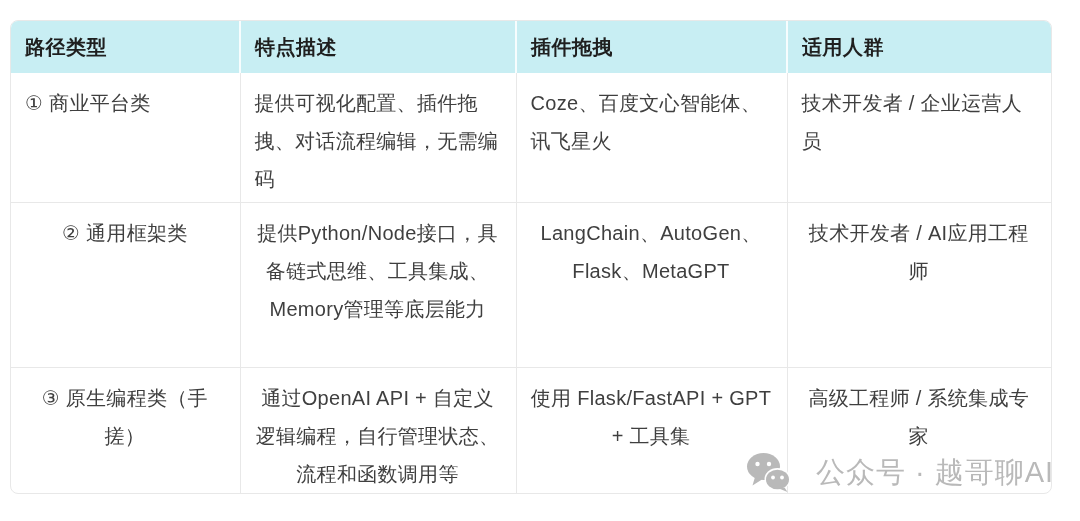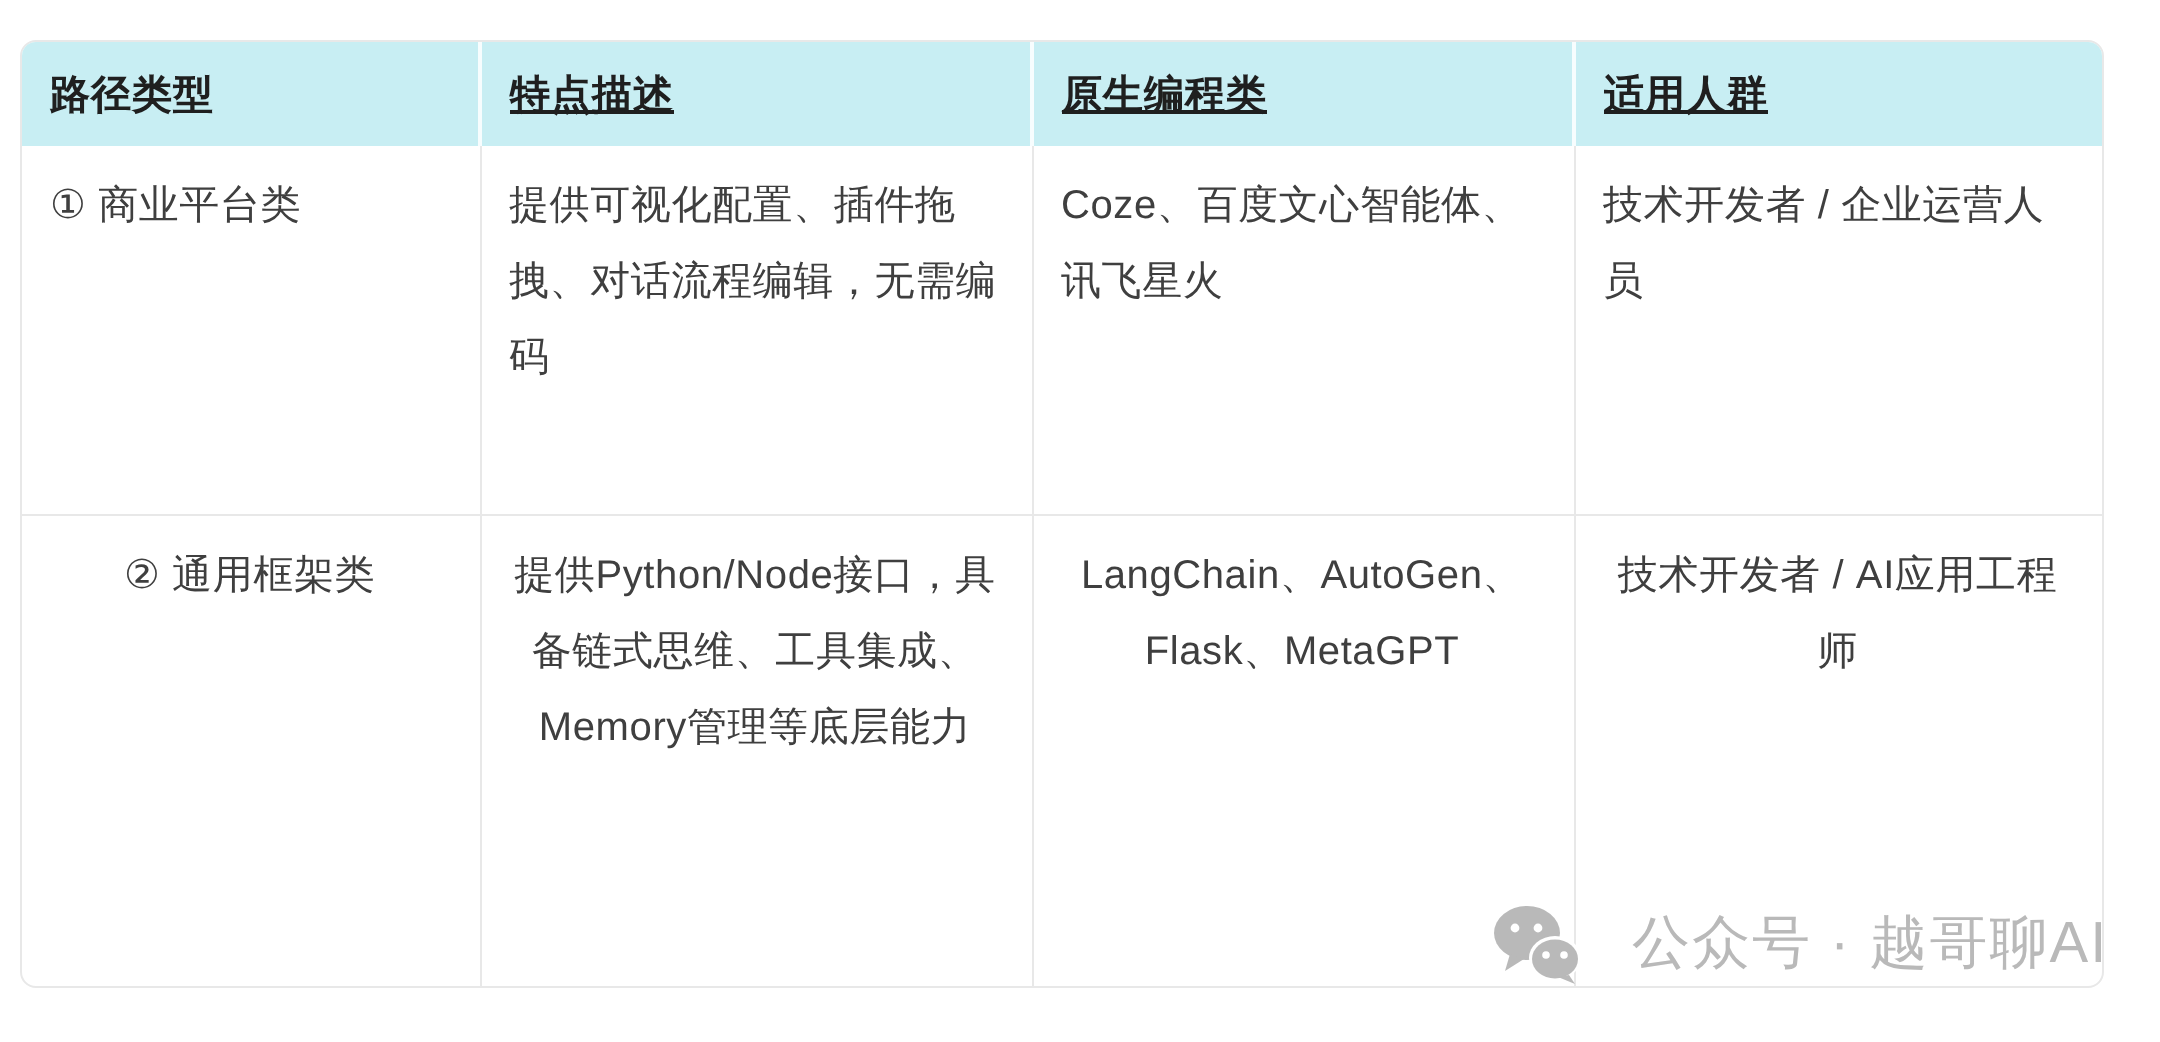--- a/index.html
+++ b/index.html
@@ -36,21 +36,21 @@
   th {
     background: var(--header-bg, #c8eef3);
     color: var(--header-text-color, #1f1f1f);
     font-size: 20px;
     font-weight: 700;
     text-align: left;
     vertical-align: middle;
     padding: 0 12px 0 14px;
     letter-spacing: 0.5px;
   }
-  th + th { border-left: 2px solid rgba(255,255,255,0.85); text-decoration: underline; }
+  th + th { border-left: 2px solid rgba(255,255,255,0.85); }
 
   td {
     vertical-align: top;
     padding: 11px 15px 0 14px;
     font-size: 20px;
     line-height: 38px;
     color: var(--body-text-color, #3f3f3f);
     letter-spacing: 0.3px;
     word-break: break-word;
     margin-top: 36px;
@@ -88,36 +88,42 @@
     <colgroup>
       <col style="width:229px">
       <col style="width:276px">
       <col style="width:271px">
       <col style="width:264px">
     </colgroup>
     <thead>
       <tr>
         <th>路径类型</th>
         <th>特点描述</th>
-        <th>原生编程类</th>
+        <th>插件拖拽</th>
         <th>适用人群</th>
       </tr>
     </thead>
     <tbody>
       <tr class="r1">
         <td>① 商业平台类</td>
         <td>提供可视化配置、插件拖拽、对话流程编辑，无需编码</td>
         <td>Coze、百度文心智能体、讯飞星火</td>
         <td>技术开发者 / 企业运营人员</td>
       </tr>
       <tr class="r2">
         <td>② 通用框架类</td>
         <td>提供Python/Node接口，具备链式思维、工具集成、Memory管理等底层能力</td>
         <td>LangChain、AutoGen、Flask、MetaGPT</td>
         <td>技术开发者 / AI应用工程师</td>
+      </tr>
+      <tr class="r3">
+        <td>③ 原生编程类（手搓）</td>
+        <td>通过OpenAI API + 自定义逻辑编程，自行管理状态、流程和函数调用等</td>
+        <td>使用 Flask/FastAPI + GPT + 工具集</td>
+        <td>高级工程师 / 系统集成专家</td>
       </tr>
     </tbody>
   </table>
 </div>
 
 <div class="watermark">
   <span class="wm-icon">
     <svg width="44" height="40" viewBox="0 0 44 40">
       <ellipse cx="17.5" cy="14.5" rx="16.5" ry="13.5" fill="currentColor"></ellipse>
       <path d="M9 25 L6.5 33.5 L16 27.5 Z" fill="currentColor"></path>

